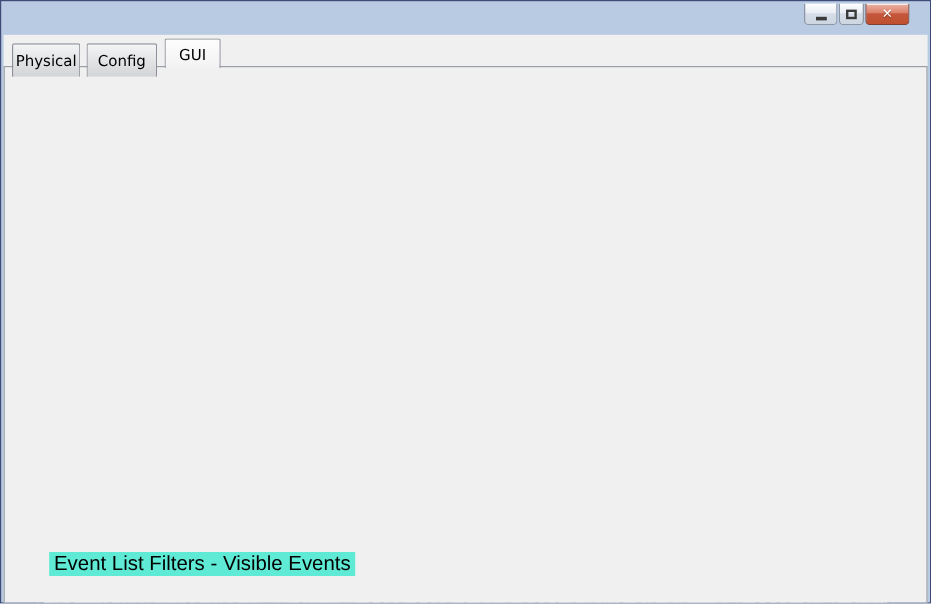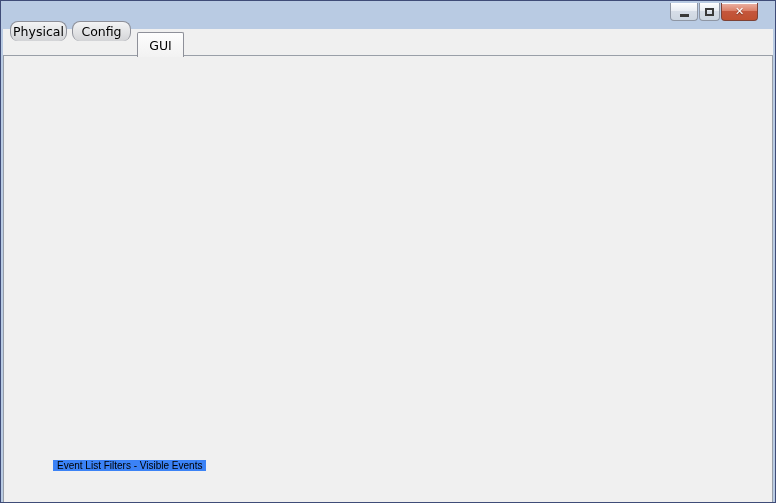--- a/index.html
+++ b/index.html
@@ -24,21 +24,21 @@
   .btn-max{left:698px;width:21px;}
   .btn-close{left:720px;width:37px;}
   .glyph-min{display:block;width:9px;height:3px;background:#3a3a3a;margin-top:7px;}
   .glyph-max{display:block;width:9px;height:8px;border:2px solid #3a3a3a;background:transparent;}
   .glyph-close{font-size:11px;font-weight:bold;text-shadow:0 1px 1px rgba(0,0,0,.4);}
   
   .tabstrip{position:absolute;left:2px;top:28px;width:770px;height:26px;background:#f0f0f0;}
   .tab{position:absolute;display:flex;align-items:center;justify-content:center;
     font-size:12.5px;border:1px solid #8e9099;border-bottom:none;
     background:linear-gradient(#f3f4f5,#e0e1e3 60%,#d3d4d7);border-radius:2px 2px 0 0;}
-  .tab.inactive{top:20px;height:20px;z-index:2;border-radius:8px;}
+  .tab.inactive{top:35px;height:28px;z-index:2;}
   .tab.active{top:31px;height:25px;z-index:4;background:linear-gradient(#fdfdfd,#f2f2f2);}
   .tab-physical{left:9px;width:57px;}
   .tab-config{left:71px;width:59px;}
   .tab-gui{left:136px;width:47px;}
   
   .dialog{position:absolute;left:2px;top:54px;width:770px;height:449px;
     background:#f0f0f0;border:1px solid #999fa8;z-index:1;}
   .lbl{position:absolute;font-size:12.5px;color:#000;}
   .radio{position:absolute;width:12px;height:12px;border-radius:50%;
     border:1px solid #8e9aa5;background:radial-gradient(circle at 35% 30%,#ffffff 0%,#eef1f3 55%,#ccd4da 100%);}
@@ -79,22 +79,22 @@
     background:repeating-linear-gradient(#8c8c8c 0 1px,transparent 1px 3px);}
   .grip-h{position:absolute;top:4px;left:50%;margin-left:-4px;height:7px;width:8px;
     background:repeating-linear-gradient(90deg,#8c8c8c 0 1px,transparent 1px 3px);}
   
   .clear-btn{position:absolute;left:670px;top:432px;width:73px;height:23px;
     display:flex;align-items:center;justify-content:center;font-size:12.5px;
     background:linear-gradient(#f4f4f4,#ebebeb 45%,#dddddd 50%,#cfcfcf);
     border:1px solid #707070;border-radius:3px;}
   .filters-box{position:absolute;left:30px;top:466px;width:714px;height:60px;
     border:1px solid #d3d9de;border-radius:2px;}
-  .filters-legend{position:absolute;left:52px;top:459px;font-size:10px;
-    font-family:"Liberation Sans",sans-serif;background:#3b82f6;padding:0 4px;z-index:2;}
+  .filters-legend{position:absolute;left:40px;top:459px;font-size:17px;
+    font-family:"Liberation Sans",sans-serif;background:#5eead4;padding:0 4px;z-index:2;}
   .events-area{position:absolute;left:36px;top:478px;width:702px;height:40px;
     background:#fff;border:1px solid #c5cbd1;overflow:hidden;}
   .events-line{position:absolute;left:6px;right:4px;font-family:"Liberation Sans",sans-serif;
     font-size:12.5px;color:#1a1a1a;white-space:nowrap;}
   .l1{top:6px;} .l2{top:20px;}
 </style>
 </head>
 <body>
 
 <div class="window">

